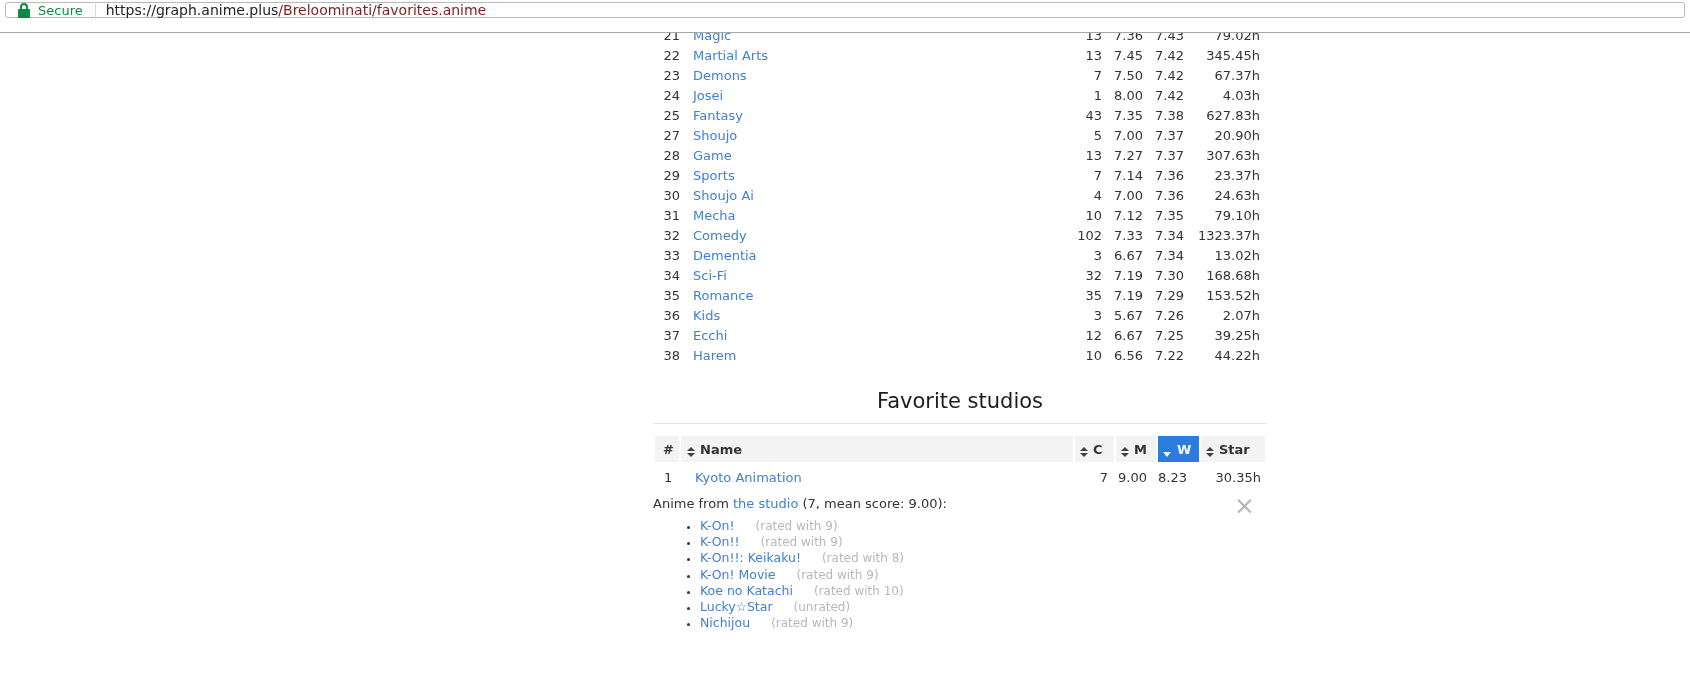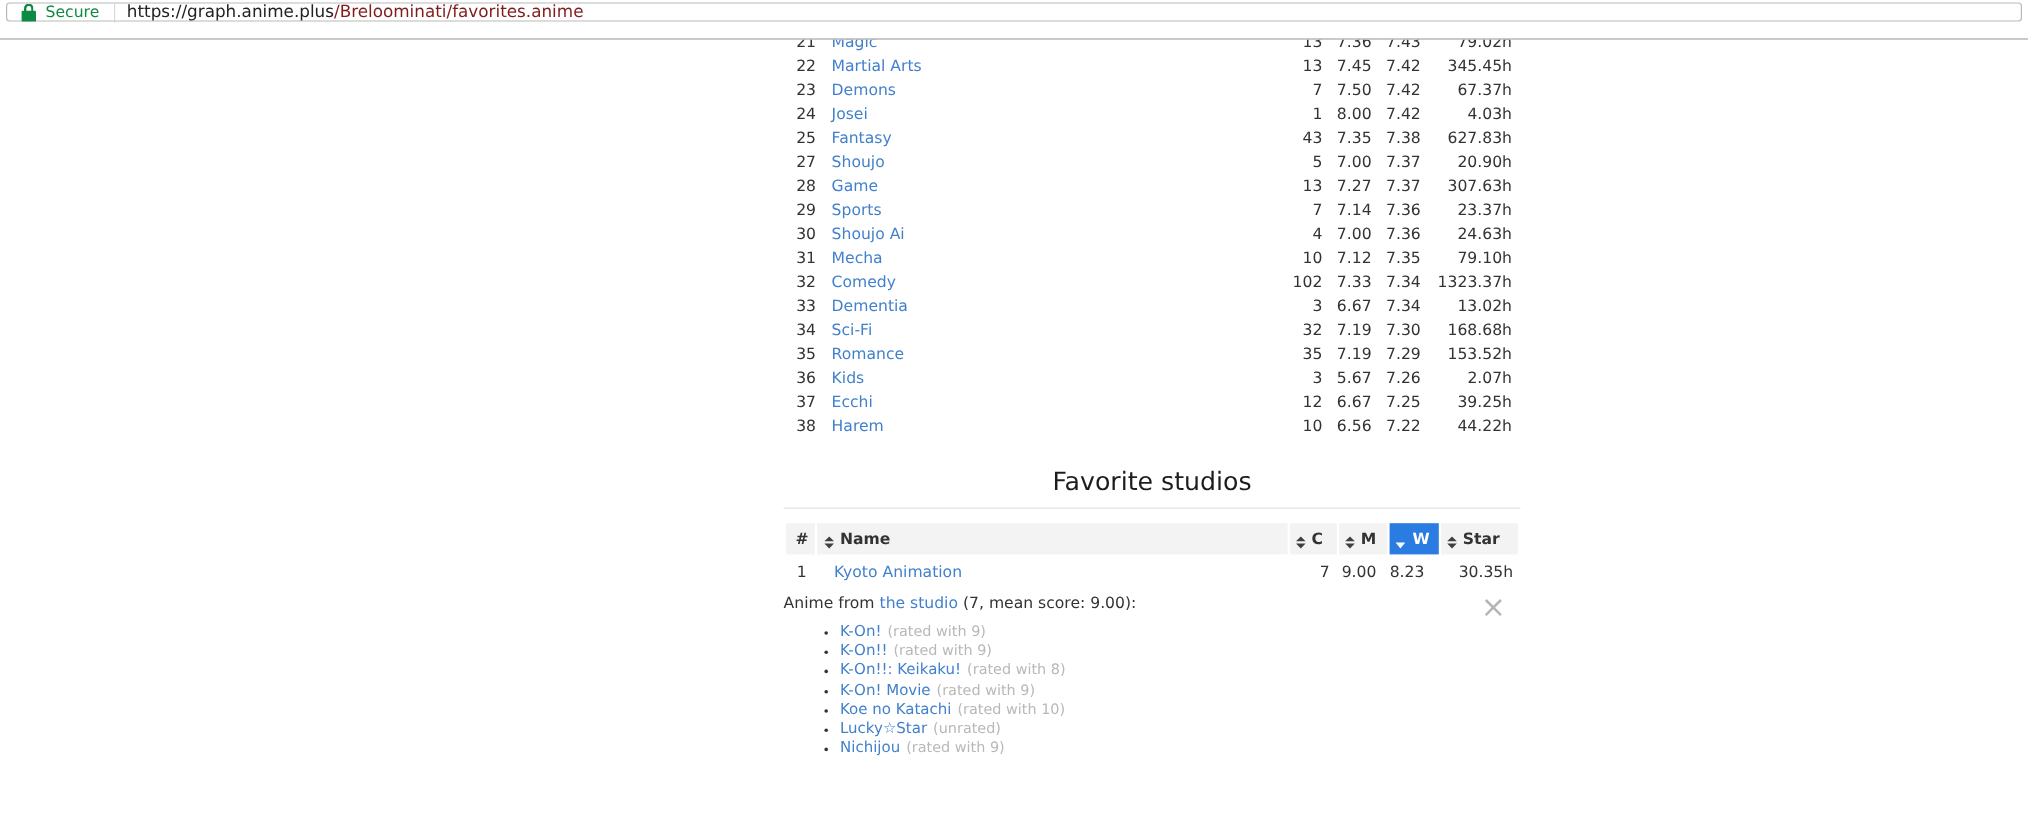--- a/index.html
+++ b/index.html
@@ -55,21 +55,21 @@
   .sorticon i{display:block;width:0;height:0;border-left:4px solid transparent;border-right:4px solid transparent;}
   .sorticon .u{border-bottom:4px solid #404040;margin-bottom:2px;}
   .sorticon .d{border-top:4px solid #404040;}
   .wdown{display:inline-block;width:0;height:0;border-left:4px solid transparent;
     border-right:4px solid transparent;border-top:5px solid #fff;margin-right:6px;}
   
   .detail{position:relative;padding-top:4px;font-size:13px;line-height:16px;}
   .detail ul{margin:6px 0 0;padding-left:47px;list-style:disc;}
   .detail li{line-height:16.2px;font-size:12.5px;}
   .detail li::marker{color:#333;font-size:11px;}
-  .note{color:var(--note);font-size:12px;margin-left:5px;}
+  .note{color:var(--note);font-size:12px;margin-left:21px;}
   .closex{position:absolute;right:12px;top:4px;color:#b5b5b5;font-size:25px;line-height:20px;
     font-weight:normal;cursor:pointer;}
 </style>
 </head>
 <body>
 
 <div class="chrome">
   <div class="addr">
     <span class="lock">
         <span class="shackle"></span>

